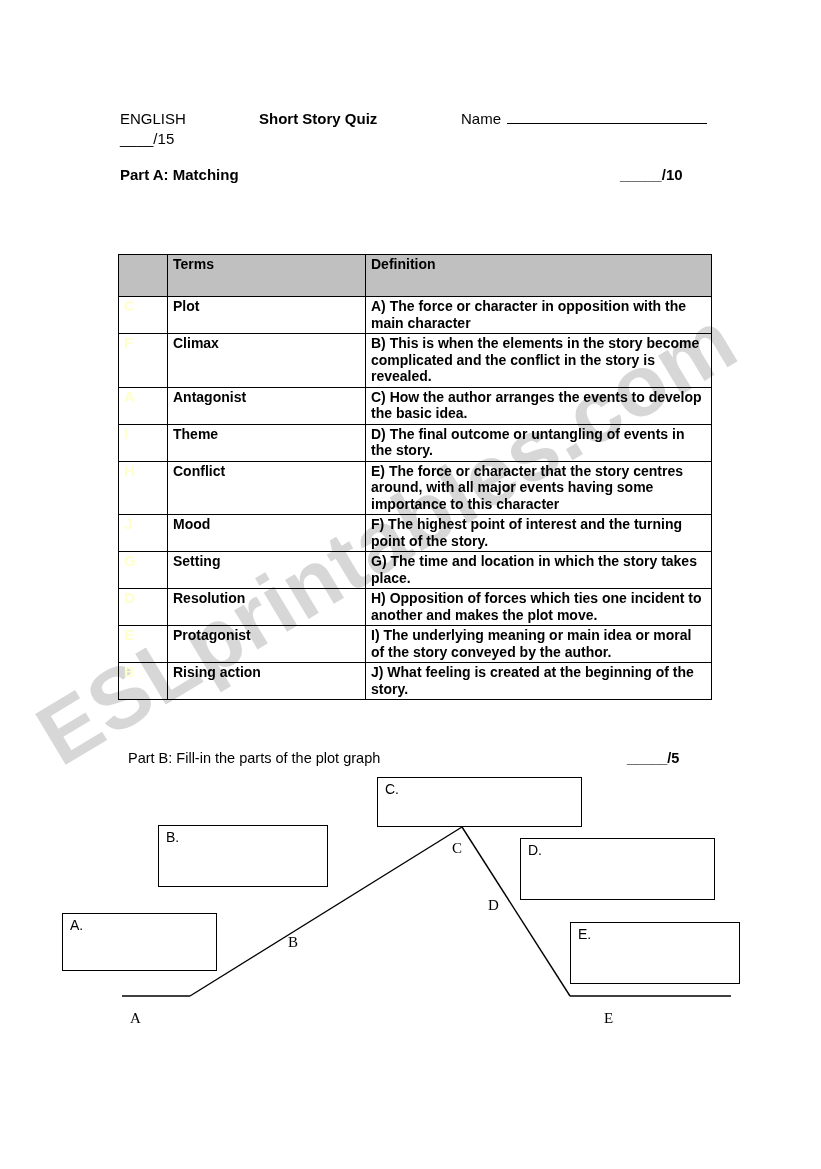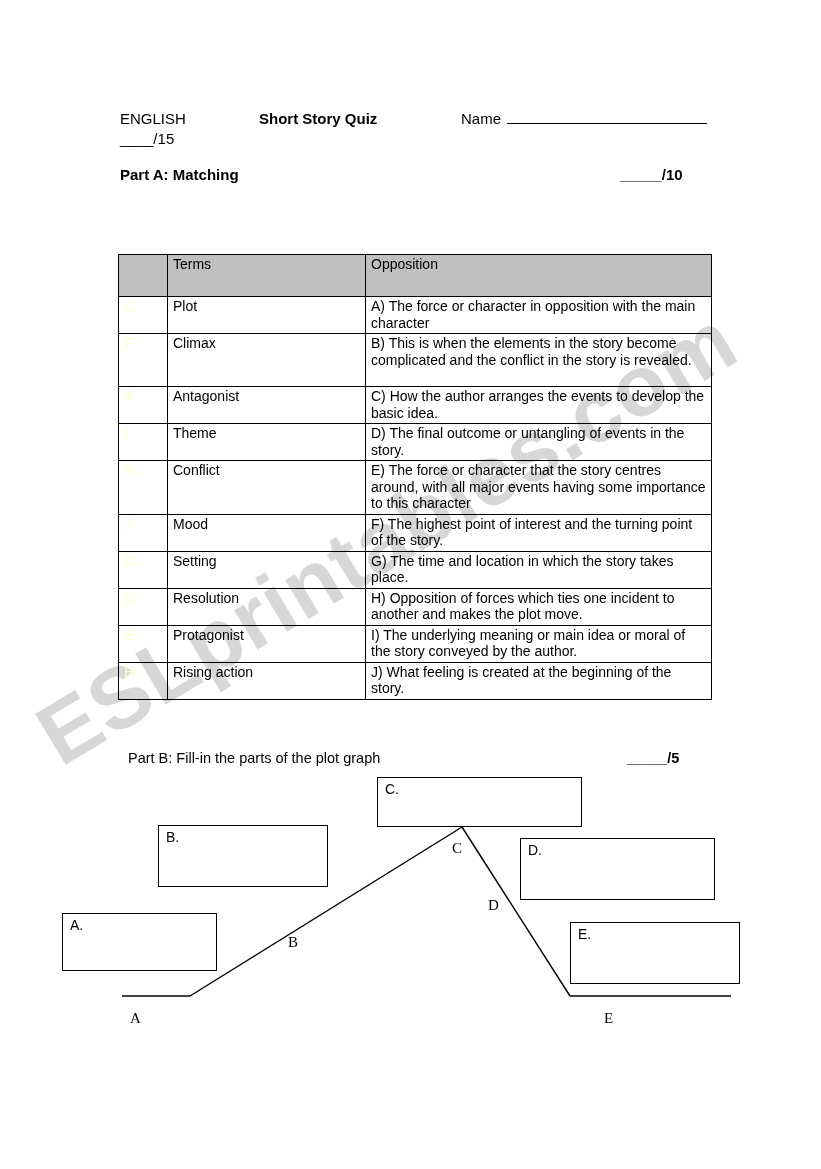--- a/index.html
+++ b/index.html
@@ -133,21 +133,21 @@
     width: 593px;
     border-collapse: collapse;
     table-layout: fixed;
     font-size: 14px;
   }
   #match-table td, #match-table th {
     border: 1px solid #000000;
     padding: 1px 4px 2px 5px;
     vertical-align: top;
     text-align: left;
-    font-weight: normal;
+    font-weight: bold;
     line-height: 16.5px;
   }
   #match-table thead th {
     background: #c0c0c0;
     height: 38px;
   }
   .col-ans  { width: 49px; }
   .col-term { width: 198px; }
   .col-def  { width: 346px; }
 
@@ -239,21 +239,21 @@
     <table id="match-table">
       <colgroup>
         <col class="col-ans">
         <col class="col-term">
         <col class="col-def">
       </colgroup>
       <thead>
         <tr>
           <th></th>
           <th>Terms</th>
-          <th>Opposition</th>
+          <th>Definition</th>
         </tr>
       </thead>
       <tbody>
         <tr class="r-2line">
           <td class="ans-letter">C</td>
           <td>Plot</td>
           <td>A) The force or character in opposition with the main character</td>
         </tr>
         <tr class="r-3line">
           <td class="ans-letter">F</td>

